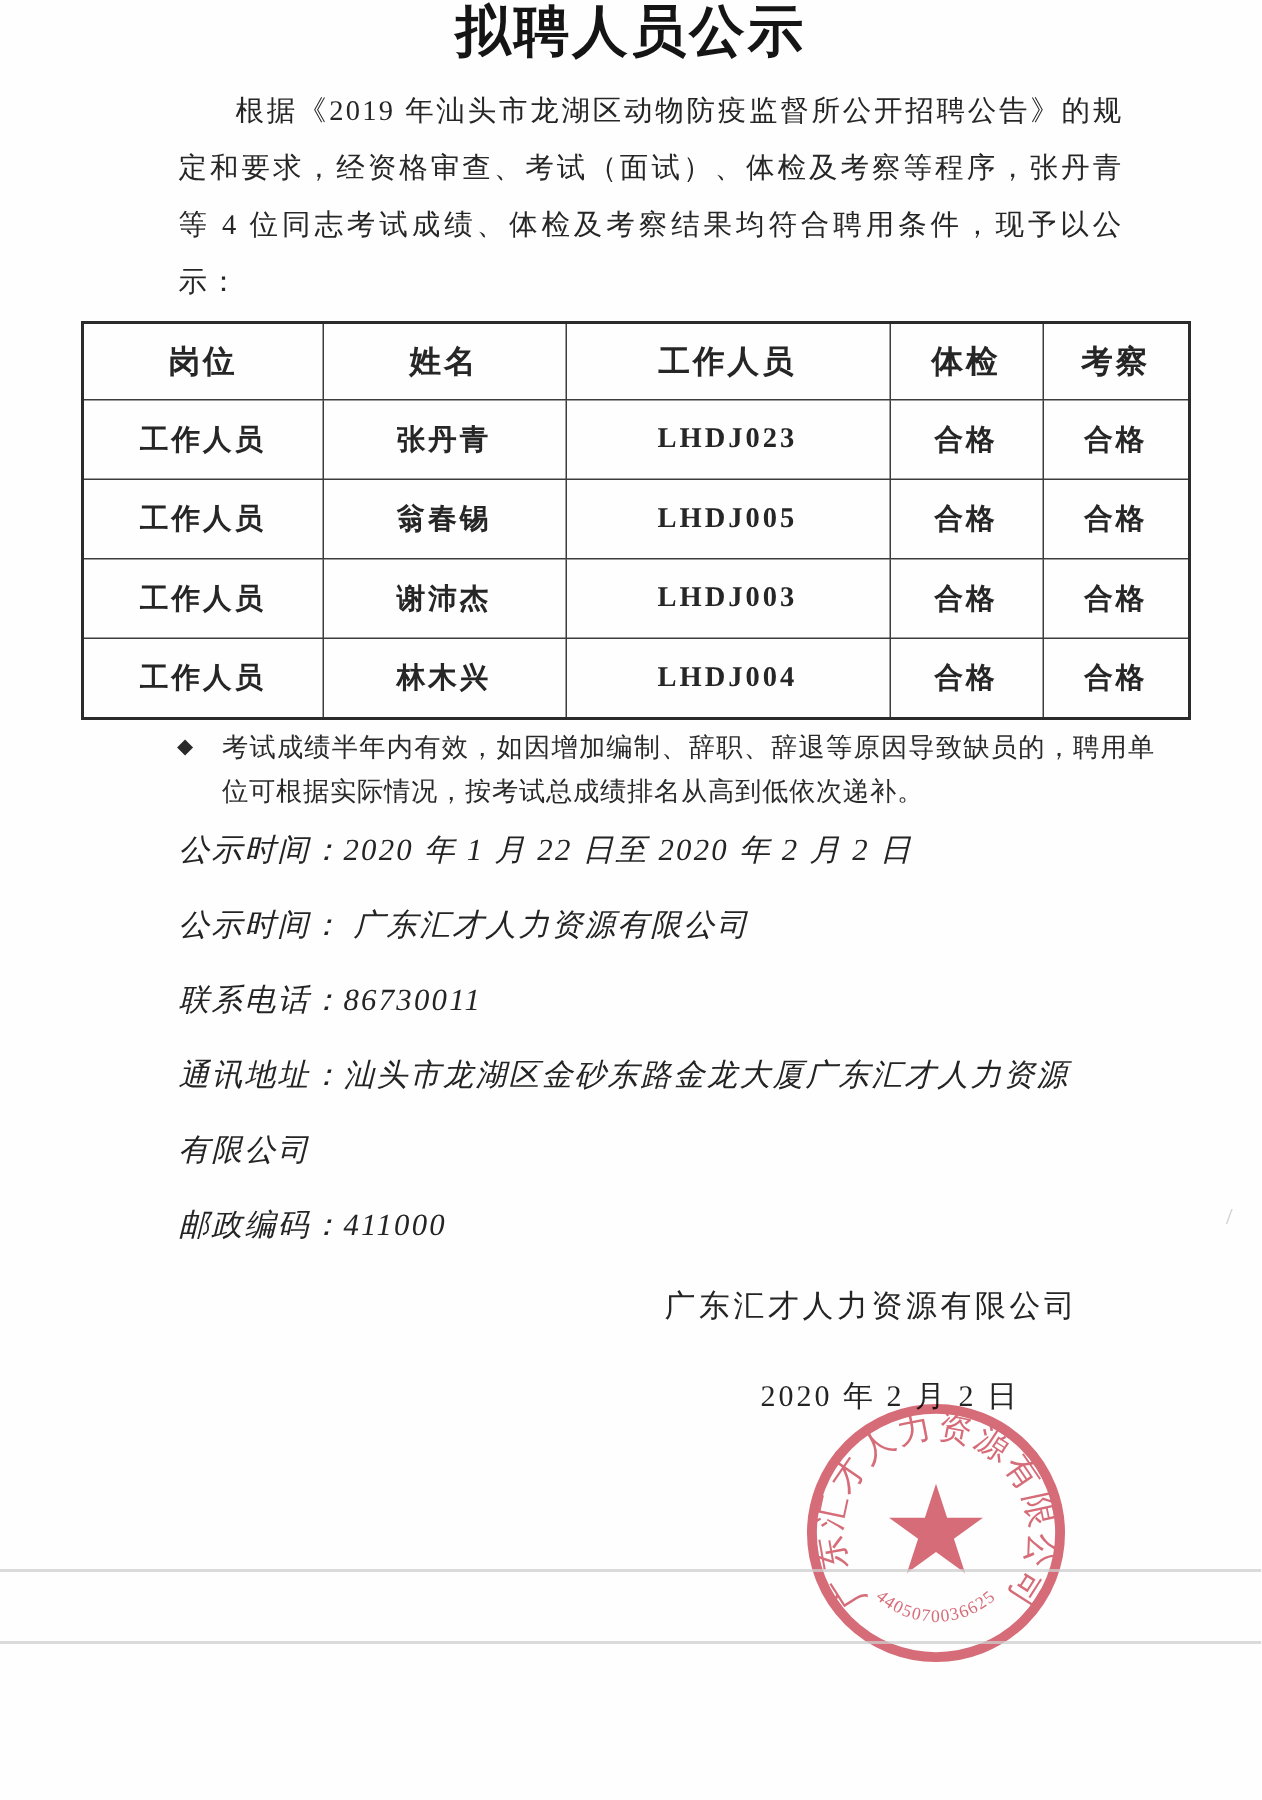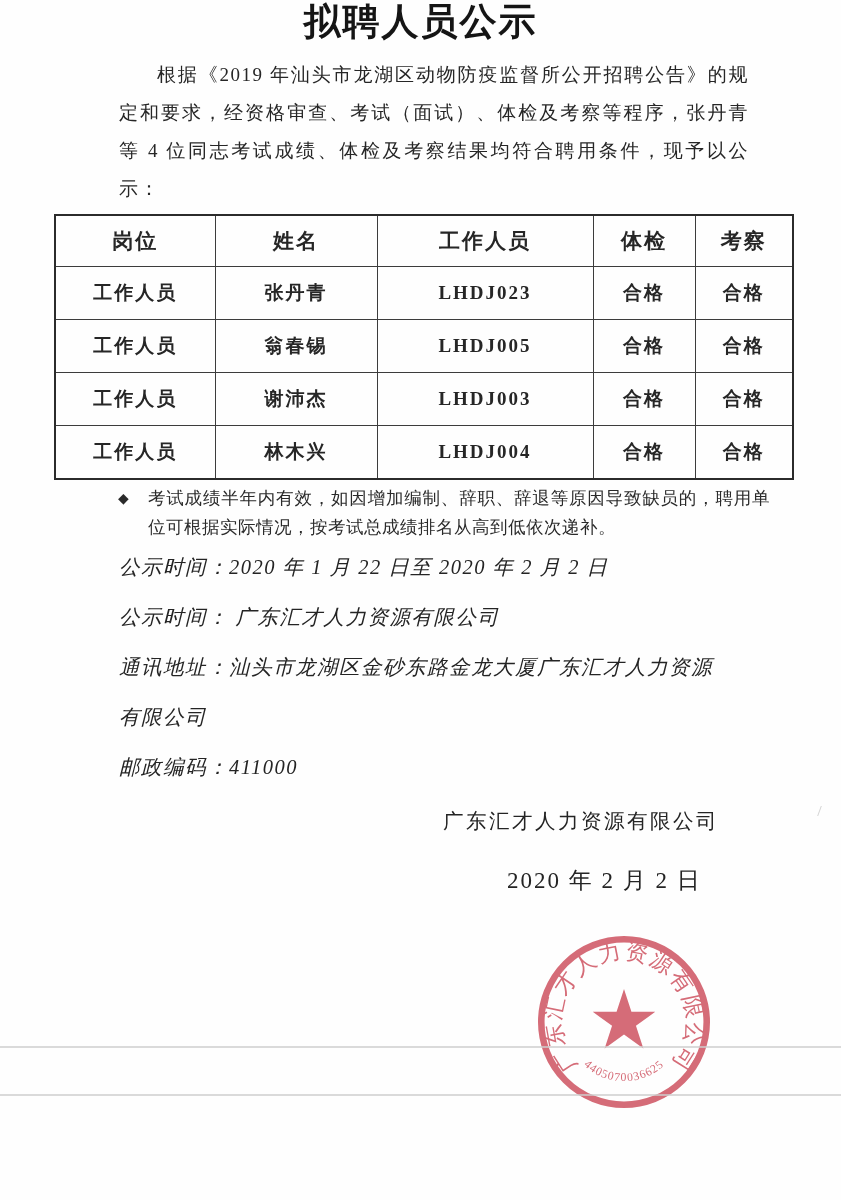--- a/index.html
+++ b/index.html
@@ -40,21 +40,21 @@
     font-size:17.5px; line-height:29px; color:#2a2a2a;
   }
   .note .bullet { flex:0 0 30px; font-size:14px; line-height:29px; }
   .note .note-text { flex:1; text-align:justify; letter-spacing:0.5px; }
 
   .details { margin:0 0 0 119px; width:632px; }
   .detail { margin:0; font-size:20.5px; line-height:50px; letter-spacing:1.5px; color:#242424;font-style:italic; }
   .detail-address { width:600px; }
 
   .signature { margin:14px 0 0 443px; font-size:20.5px; line-height:30px; letter-spacing:2.5px; color:#242424; }
-  .sign-date { margin:30px 0 0 507px; font-size:23px; line-height:30px; letter-spacing:2px; color:#242424; }
+  .sign-date { margin:30px 0 0 507px; font-size:20px; line-height:30px; letter-spacing:2px; color:#242424; }
 
   .stamp {
     position:absolute; left:530px; top:928px;
     width:188px; height:188px;
     opacity:0.85; mix-blend-mode:multiply;
     pointer-events:none;
   }
   .stamp text { font-family:"Liberation Serif","DejaVu Serif",serif; }
 
   .scanline { position:absolute; left:0; width:841px; height:1.5px; background:#cdcdcd; opacity:0.75; }
@@ -122,20 +122,21 @@
   </table>
 
   <div class="note">
     <span class="bullet">◆</span>
     <span class="note-text">考试成绩半年内有效，如因增加编制、辞职、辞退等原因导致缺员的，聘用单位可根据实际情况，按考试总成绩排名从高到低依次递补。</span>
   </div>
 
   <div class="details">
     <p class="detail">公示时间：2020 年 1 月 22 日至 2020 年 2 月 2 日</p>
     <p class="detail">公示时间： 广东汇才人力资源有限公司</p>
+    <p class="detail">联系电话：86730011</p>
     <p class="detail detail-address">通讯地址：汕头市龙湖区金砂东路金龙大厦广东汇才人力资源有限公司</p>
     <p class="detail">邮政编码：411000</p>
   </div>
 
   <p class="signature">广东汇才人力资源有限公司</p>
   <p class="sign-date">2020 年 2 月 2 日</p>
 
   <svg class="stamp" viewBox="0 0 200 200">
     <circle cx="100" cy="100" r="88" fill="none" stroke-width="7" stroke="#cf5260"></circle>
     <polygon points="100,65 107.9,89.2 133.3,89.2 112.7,104.1 120.6,128.3 100,113.4 79.4,128.3 87.3,104.1 66.7,89.2 92.1,89.2" fill="#cf5260"></polygon>

